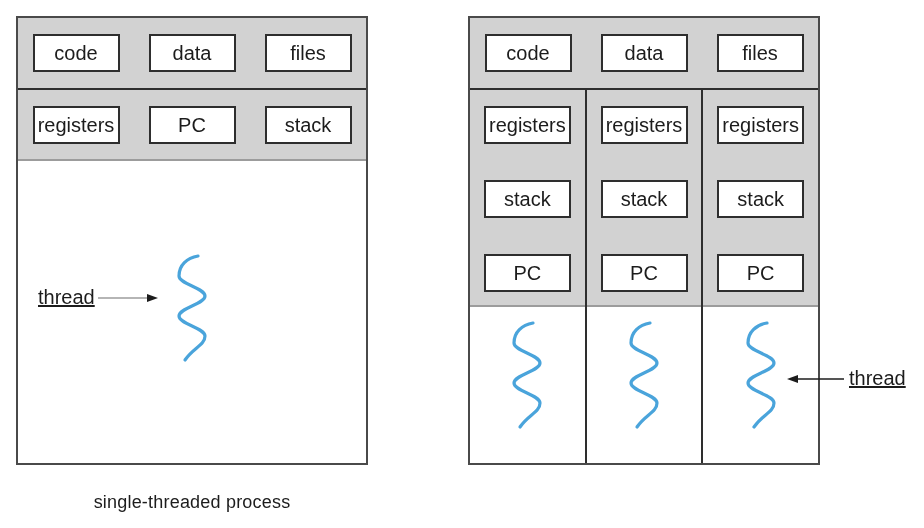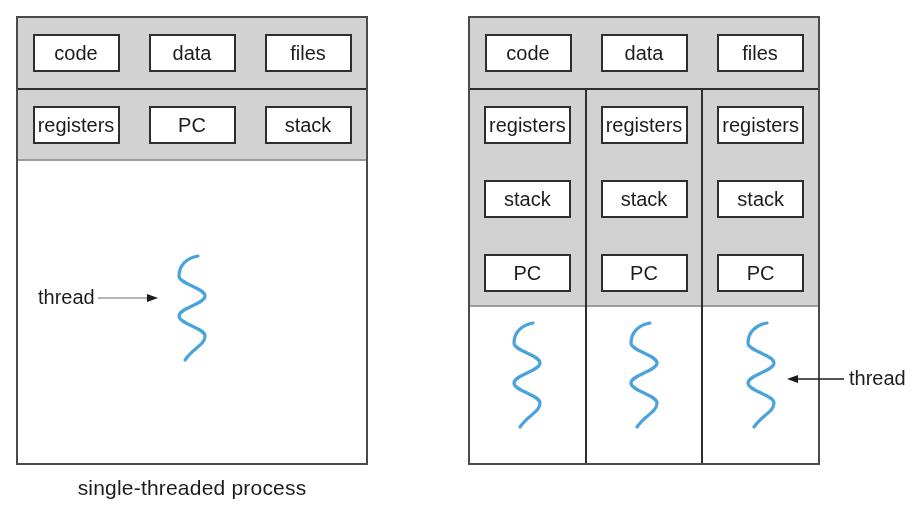--- a/index.html
+++ b/index.html
@@ -78,31 +78,31 @@
     fill:none;
     stroke:var(--thread-blue);
     stroke-width:3.2;
     stroke-linecap:round;
   }
   .arrow-line-soft { stroke:var(--soft-edge); stroke-width:1.6; }
   .arrow-line-dark { stroke:var(--text); stroke-width:1.6; }
   .arrow-head { fill:var(--text); }
 
   
-  .callout { position:absolute; display:flex; align-items:center; font-size:20px; color:var(--text); }
+  .callout { position:absolute; display:flex; align-items:center; font-size:20px; color:var(--text);text-decoration:underline; }
   .callout-left  { left:38px;  top:286px; }
   .callout-right { left:786px; top:367px; }
   .callout-left svg  { margin-left:2px; display:block; }
   .callout-right span { margin-left:5px; }
   .callout-right svg { display:block; }
 
   .caption {
-    position:absolute; top:476px;
+    position:absolute; top:492px;
     width:352px; text-align:center;
-    font-size:21px; color:var(--text);
+    font-size:18px; color:var(--text);
     letter-spacing:0.2px;
   }
   .caption-left  { left:16px; }
   .caption-right { left:468px; }
 </style>
 </head>
 <body>
 
 <div class="canvas">
 

